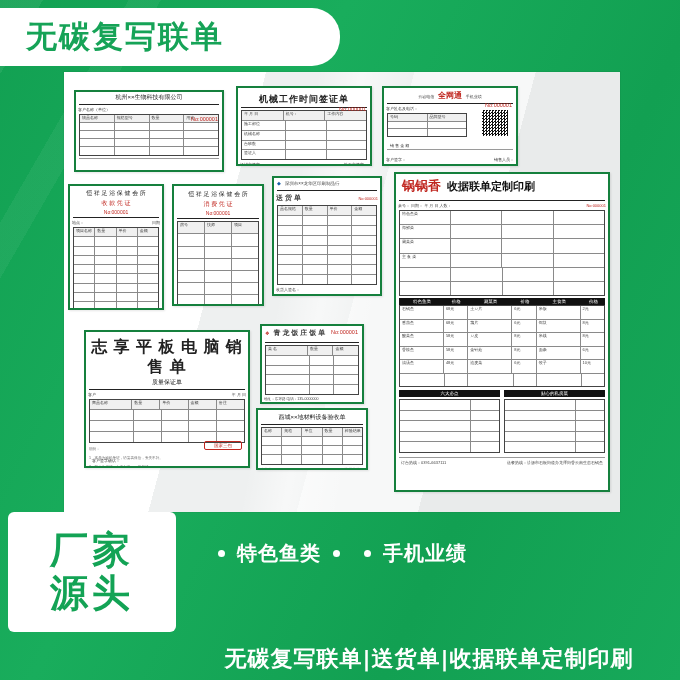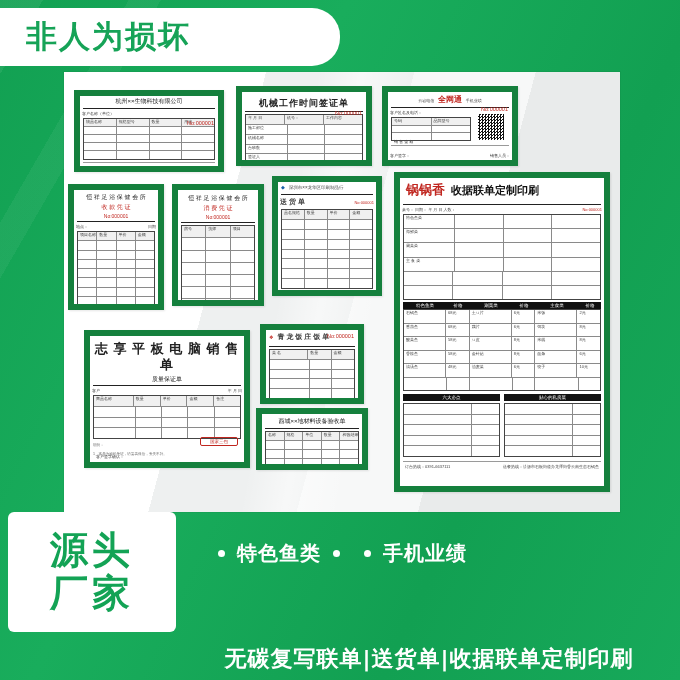--- a/index.html
+++ b/index.html
@@ -41,21 +41,21 @@
     color:#ffffff;font-size:20px;font-weight:bold;letter-spacing:1px;font-family:"DejaVu Sans",sans-serif;}
   .features .dot{width:7px;height:7px;border-radius:50%;background:#fff;margin:0 12px;flex:none;}
 
   
   .strip{position:absolute;left:194px;top:636px;width:470px;height:46px;
     display:flex;align-items:center;justify-content:center;}
   .strip span{color:#fff;font-size:22px;font-weight:bold;letter-spacing:1px;
     font-family:"DejaVu Sans",sans-serif;}
 
   
-  .doc{position:absolute;background:#fff;border:6px solid #15803d;box-sizing:border-box;
+  .doc{position:absolute;background:#fff;border:2px solid #15803d;box-sizing:border-box;
     box-shadow:1px 1px 2px rgba(0,0,0,.10);overflow:hidden;}
   .doc .t{text-align:center;font-size:6px;color:#222;line-height:1.25;padding-top:2px;}
   .doc .t.big{font-size:9px;font-weight:bold;letter-spacing:1px;}
   .doc .t.red{color:#c0261f;}
   .doc .no{position:absolute;right:4px;font-size:5.5px;color:#c0261f;}
   .hr{height:1px;background:#222;margin:2px 3px;}
   .hr.thin{background:#9a9a9a;}
   
   .grid{margin:2px 3px;border:1px solid #444;display:flex;flex-direction:column;}
   .grid .gr{display:flex;flex:1;border-bottom:1px solid #8a8a8a;}
@@ -527,21 +527,21 @@
         </div>
       </div>
       <div class="hr thin"></div>
       <div style="display:flex;justify-content:space-between;padding:0 3px;">
         <div class="lbl">订台热线：0391-6637111</div>
         <div class="lbl">送餐热线：济源市石板街道办龙潭街香云南生态石锅鱼</div>
       </div>
     </div>
 
     <div class="doc" style="left:20px;top:258px;width:166px;height:138px;">
-      <div class="t big" style="padding-top:5px;font-size:13px">志 享 平 板 电 脑 销 售 单</div>
+      <div class="t big" style="padding-top:5px;font-size:16px">志 享 平 板 电 脑 销 售 单</div>
       <div class="t" style="font-size:6px">质量保证单</div>
       <div class="hr"></div>
       <div style="display:flex;justify-content:space-between;">
         <div class="lbl">客户</div>
         <div class="lbl">年 月 日</div>
       </div>
       <div class="grid" style="height:42px;">
         <div class="gr head">
             <div class="gc lbl" style="flex:1.6">商品名称</div>
             <div class="gc lbl">数量</div>
@@ -651,26 +651,26 @@
           </div>
       </div>
       <div style="display:flex;justify-content:space-between;">
         <div class="lbl">验收人：</div>
         <div class="lbl">供货单位：</div>
       </div>
     </div>
   </div>
 
   <div class="brand">
-    <span>非人为损坏</span>
+    <span>无碳复写联单</span>
   </div>
 
   <div class="tag">
+    <div>厂家</div>
     <div>源头</div>
-    <div>厂家</div>
   </div>
 
   <div class="features">
     <div class="dot"></div>
     <div>特色鱼类</div>
     <div class="dot"></div>
     <div class="dot"></div>
     <div>手机业绩</div>
   </div>
 

